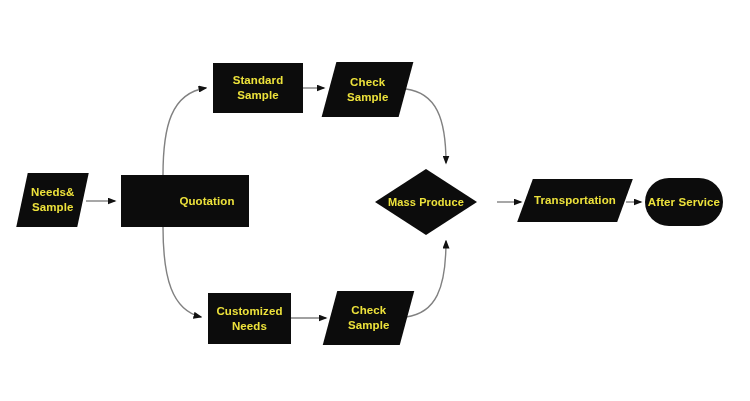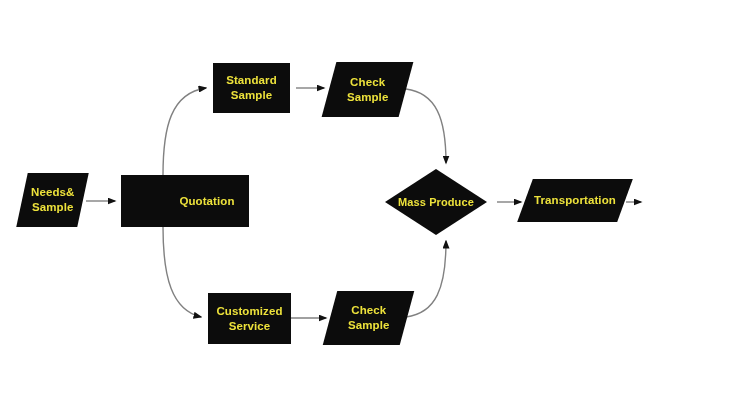--- a/index.html
+++ b/index.html
@@ -18,25 +18,25 @@
     display:flex; align-items:center; justify-content:center;
     text-align:center;
     font-weight:bold;
     font-size:11.5px;
     line-height:1.3;
     white-space:pre-line;
     letter-spacing:0.1px;
   }
   .n-needs      { left:22px;  top:173px; width:61px;  height:54px; transform:skewX(-12deg); }
   .n-quotation  { left:121px; top:175px; width:84px;  height:52px;padding-left:44px; }
-  .n-standard   { left:213px; top:63px;  width:77px;  height:50px; }
+  .n-standard   { left:213px; top:63px;  width:90px;  height:50px; }
   .n-checktop   { left:329px; top:62px;  width:77px;  height:55px; transform:skewX(-15deg); }
   .n-customized { left:208px; top:293px; width:83px;  height:51px; }
   .n-checkbot   { left:330px; top:291px; width:77px;  height:54px; transform:skewX(-15deg); }
-  .n-diamond    { left:385px; top:169px; width:102px; height:66px; font-size:11px;
+  .n-diamond    { left:375px; top:169px; width:102px; height:66px; font-size:11px;
                   clip-path:polygon(50% 0,100% 50%,50% 100%,0 50%); }
   .n-transport  { left:525px; top:179px; width:100px; height:43px; transform:skewX(-20deg); }
   .n-after      { left:645px; top:178px; width:78px;  height:48px; border-radius:24px; }
   .unskew12 { display:block; transform:skewX(12deg); }
   .unskew15 { display:block; transform:skewX(15deg); }
   .unskew20 { display:block; transform:skewX(20deg); }
   .edge { stroke:#818181; stroke-width:1.4; fill:none; }
 </style>
 </head>
 <body>
@@ -74,30 +74,33 @@
 Sample</span>
   </div>
 
   <div class="node n-checktop">
     <span class="unskew15">Check
 Sample</span>
   </div>
 
   <div class="node n-customized">
     <span>Customized
-Service</span>
+Needs</span>
   </div>
 
   <div class="node n-checkbot">
     <span class="unskew15">Check
 Sample</span>
   </div>
 
   <div class="node n-diamond">
     <span>Mass Produce</span>
   </div>
 
   <div class="node n-transport">
     <span class="unskew20">Transportation</span>
   </div>
 
+  <div class="node n-after">
+    <span>After Service</span>
+  </div>
 
 </div>
 
 </body></html>

